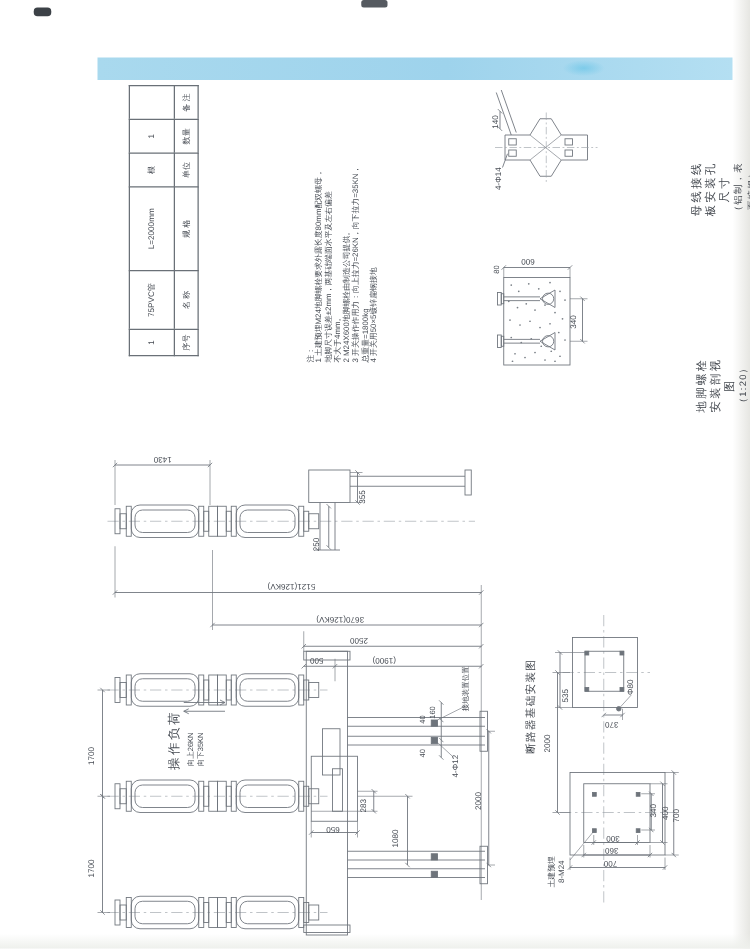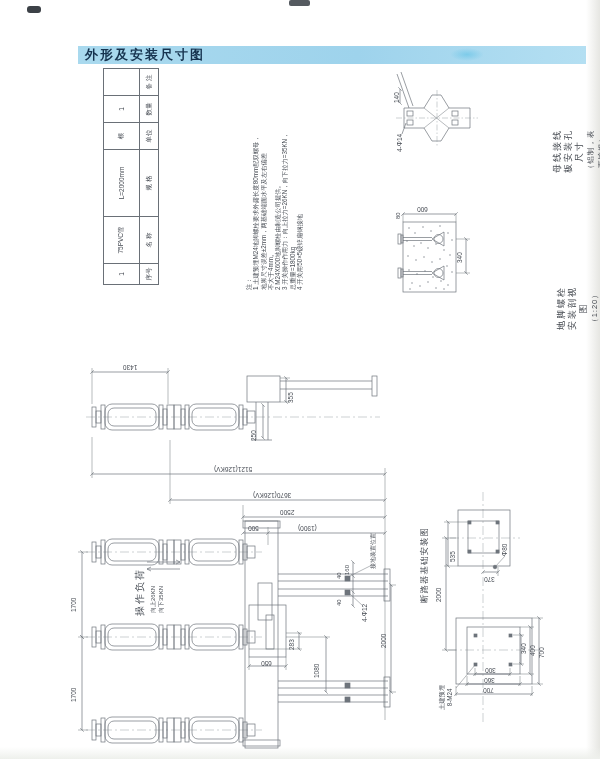--- a/index.html
+++ b/index.html
@@ -35,21 +35,20 @@
 </style>
 </head>
 <body>
 
 <div class="edge-r"></div>
 <div class="edge-b"></div>
 <div class="artifact1"></div>
 <div class="artifact2"></div>
 
 <div class="titlebar">
-  <span class="title">外形及安装尺寸图</span>
   <span class="smudge"></span>
 </div>
 
 <svg width="600" height="759" viewBox="0 0 600 759">
   <defs>
     <marker id="t" markerWidth="7" markerHeight="7" refX="3.5" refY="3.5" orient="auto">
       <path d="M1,6 L6,1" stroke="#6e747b" stroke-width="0.9" fill="none"></path>
     </marker>
   </defs>
 

